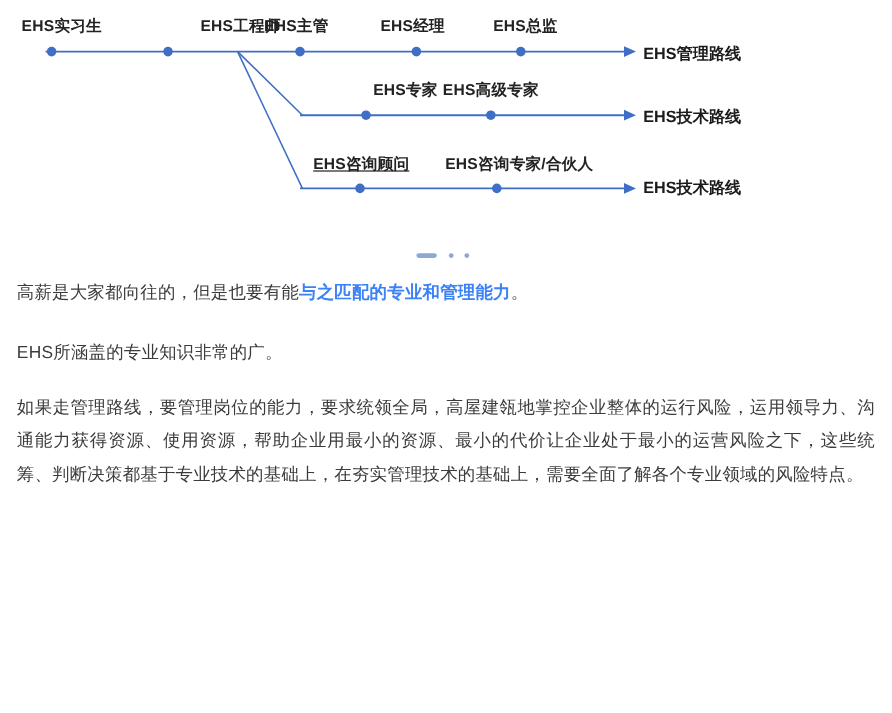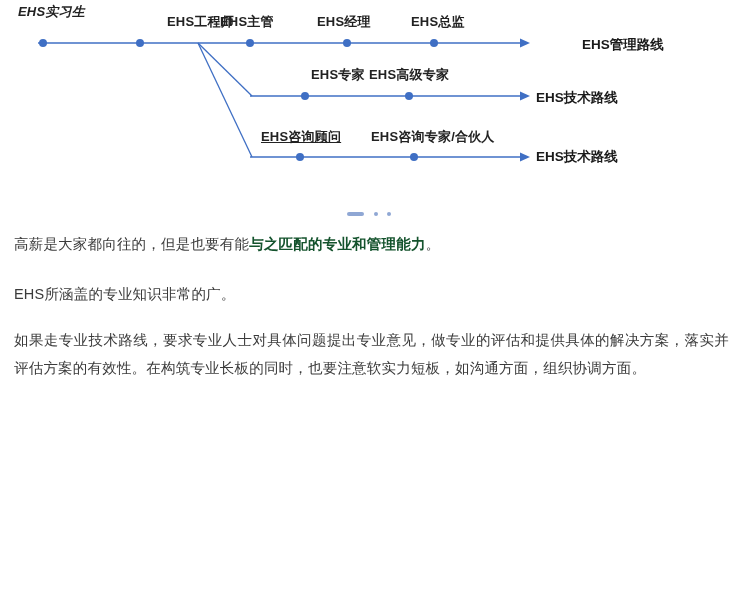--- a/index.html
+++ b/index.html
@@ -89,21 +89,21 @@
     line-height: 28px;
     color: #3b3b3b;
     margin: 0 0 16px 0;
     text-align: justify;
     letter-spacing: 0.2px;
   }
   .para.first {
     margin-bottom: 22px;
   }
   .hl {
-    color: #14532d;
+    color: #3b82f6;
     font-weight: bold;
   }
   .tight {
     margin-bottom: 18px;
   }
 </style>
 </head>
 <body>
 
 <div class="page">
@@ -127,51 +127,51 @@
       <polygon points="520,91.5 530,96 520,100.5" fill="#3f6fc4"></polygon>
       <circle cx="305" cy="96" r="4" fill="#3f6fc4"></circle>
       <circle cx="409" cy="96" r="4" fill="#3f6fc4"></circle>
 
       <line x1="250" y1="157" x2="520" y2="157" stroke="#3f6fc4" stroke-width="1.6"></line>
       <polygon points="520,152.5 530,157 520,161.5" fill="#3f6fc4"></polygon>
       <circle cx="300" cy="157" r="4" fill="#3f6fc4"></circle>
       <circle cx="414" cy="157" r="4" fill="#3f6fc4"></circle>
     </svg>
 
-    <span class="node-label" style="left:18px; top:3px;font-style:italic;">EHS实习生</span>
+    <span class="node-label" style="left:18px; top:13px;">EHS实习生</span>
     <span class="node-label" style="left:120px; top:13px;margin-left:47px;">EHS工程师</span>
     <span class="node-label" style="left:220px; top:13px;text-align:center;">EHS主管</span>
     <span class="node-label" style="left:317px; top:13px;">EHS经理</span>
     <span class="node-label" style="left:411px; top:13px;">EHS总监</span>
 
     <span class="node-label" style="left:275px; top:66px;padding-left:36px;">EHS专家</span>
     <span class="node-label" style="left:369px; top:66px;text-align:right;">EHS高级专家</span>
 
     <span class="node-label" style="left:261px; top:128px;text-decoration:underline;">EHS咨询顾问</span>
     <span class="node-label" style="left:371px; top:128px;">EHS咨询专家/合伙人</span>
 
-    <span class="track-label" style="left:536px; top:36px;margin-left:46px;">EHS管理路线</span>
+    <span class="track-label" style="left:536px; top:36px;">EHS管理路线</span>
     <span class="track-label" style="left:536px; top:89px;">EHS技术路线</span>
     <span class="track-label" style="left:536px; top:148px;">EHS技术路线</span>
   </div>
 
   <div class="separator">
     <div class="dots">
       <span class="dash"></span>
       <span class="dot"></span>
       <span class="dot"></span>
     </div>
   </div>
 
   <div class="content">
 
     <p class="para first">
       <span>高薪是大家都向往的，但是也要有能</span><span class="hl">与之匹配的专业和管理能力</span><span>。</span>
     </p>
 
     <p class="para tight">EHS所涵盖的专业知识非常的广。</p>
 
+    <p class="para">如果走管理路线，要管理岗位的能力，要求统领全局，高屋建瓴地掌控企业整体的运行风险，运用领导力、沟通能力获得资源、使用资源，帮助企业用最小的资源、最小的代价让企业处于最小的运营风险之下，这些统筹、判断决策都基于专业技术的基础上，在夯实管理技术的基础上，需要全面了解各个专业领域的风险特点。</p>
 
-    <p class="para">如果走专业技术路线，要求专业人士对具体问题提出专业意见，做专业的评估和提供具体的解决方案，落实并评估方案的有效性。在构筑专业长板的同时，也要注意软实力短板，如沟通方面，组织协调方面。</p>
 
 
   </div>
 </div>
 
 </body></html>

